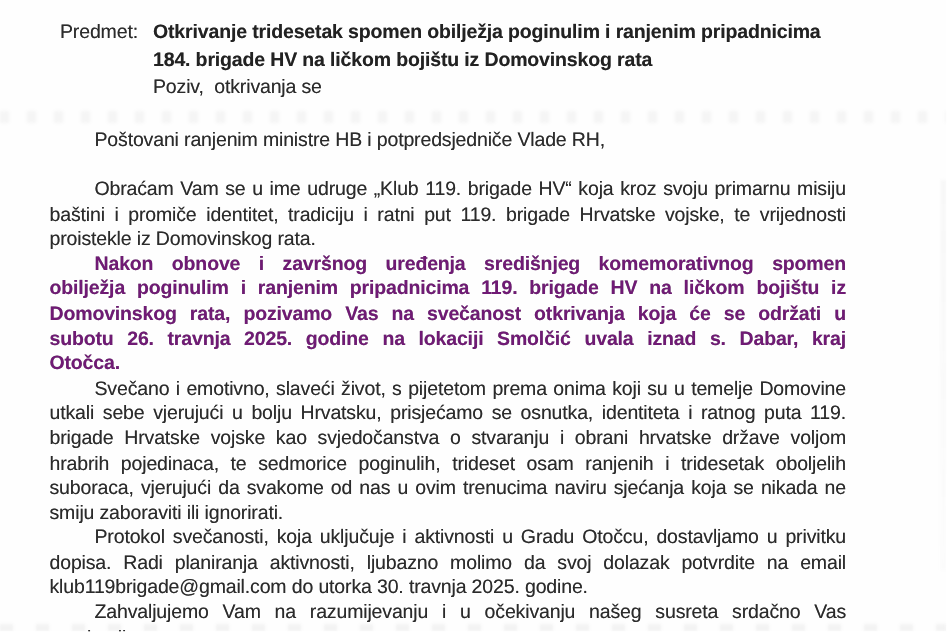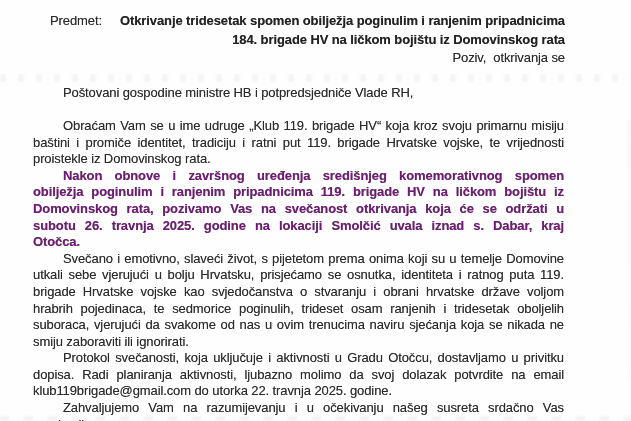--- a/index.html
+++ b/index.html
@@ -18,21 +18,20 @@
     line-height: 16.6px;
     color: #2b2b2b;
     letter-spacing: -0.1px;
     text-shadow: 0 0 0.35px rgba(45,45,45,0.55);
   }
   
   .subject-block {
     display: flex;
     padding: 12px 66px 0 40px;
     line-height: 18.6px;
-    text-align: right;
   }
   .subject-label {
     width: 62px;
     flex-shrink: 0;
   }
   .subject-content {
     flex: 1;
   }
   .subject-title-line {
     font-weight: 700;
@@ -93,25 +92,25 @@
   <div class="subject-block">
     <div class="subject-label">Predmet:</div>
     <div class="subject-content">
       <div class="subject-title-line">Otkrivanje tridesetak spomen obilježja poginulim i ranjenim pripadnicima</div>
       <div class="subject-title-line">184. brigade HV na ličkom bojištu iz Domovinskog rata</div>
       <div class="subject-note">Poziv,  otkrivanja se</div>
     </div>
   </div>
 
   <div class="letter-body">
-    <p class="salutation">Poštovani gospodine ministre HB i potpredsjedniče Vlade RH,</p>
+    <p class="salutation">Poštovani ranjenim ministre HB i potpredsjedniče Vlade RH,</p>
     <p class="para">Obraćam Vam se u ime udruge „Klub 119. brigade HV“ koja kroz svoju primarnu misiju baštini i promiče identitet, tradiciju i ratni put 119. brigade Hrvatske vojske, te vrijednosti proistekle iz Domovinskog rata.</p>
     <p class="para bold">Nakon obnove i završnog uređenja središnjeg komemorativnog spomen obilježja poginulim i ranjenim pripadnicima 119. brigade HV na ličkom bojištu iz Domovinskog rata, pozivamo Vas na svečanost otkrivanja koja će se održati u subotu 26. travnja 2025. godine na lokaciji Smolčić uvala iznad s. Dabar, kraj Otočca.</p>
     <p class="para">Svečano i emotivno, slaveći život, s pijetetom prema onima koji su u temelje Domovine utkali sebe vjerujući u bolju Hrvatsku, prisjećamo se osnutka, identiteta i ratnog puta 119. brigade Hrvatske vojske kao svjedočanstva o stvaranju i obrani hrvatske države voljom hrabrih pojedinaca, te sedmorice poginulih, trideset osam ranjenih i tridesetak oboljelih suboraca, vjerujući da svakome od nas u ovim trenucima naviru sjećanja koja se nikada ne smiju zaboraviti ili ignorirati.</p>
-    <p class="para">Protokol svečanosti, koja uključuje i aktivnosti u Gradu Otočcu, dostavljamo u privitku dopisa. Radi planiranja aktivnosti, ljubazno molimo da svoj dolazak potvrdite na email klub119brigade@gmail.com do utorka 22. travnja 2025. godine.</p>
+    <p class="para">Protokol svečanosti, koja uključuje i aktivnosti u Gradu Otočcu, dostavljamo u privitku dopisa. Radi planiranja aktivnosti, ljubazno molimo da svoj dolazak potvrdite na email klub119brigade@gmail.com do utorka 30. travnja 2025. godine.</p>
     <p class="para">Zahvaljujemo Vam na razumijevanju i u očekivanju našeg susreta srdačno Vas pozdravljamo.</p>
   </div>
 
   <div class="scan-artifact artifact-mid"></div>
   <div class="scan-artifact artifact-bottom"></div>
   <div class="scan-artifact artifact-right"></div>
 
 </div>
 
 </body></html>

